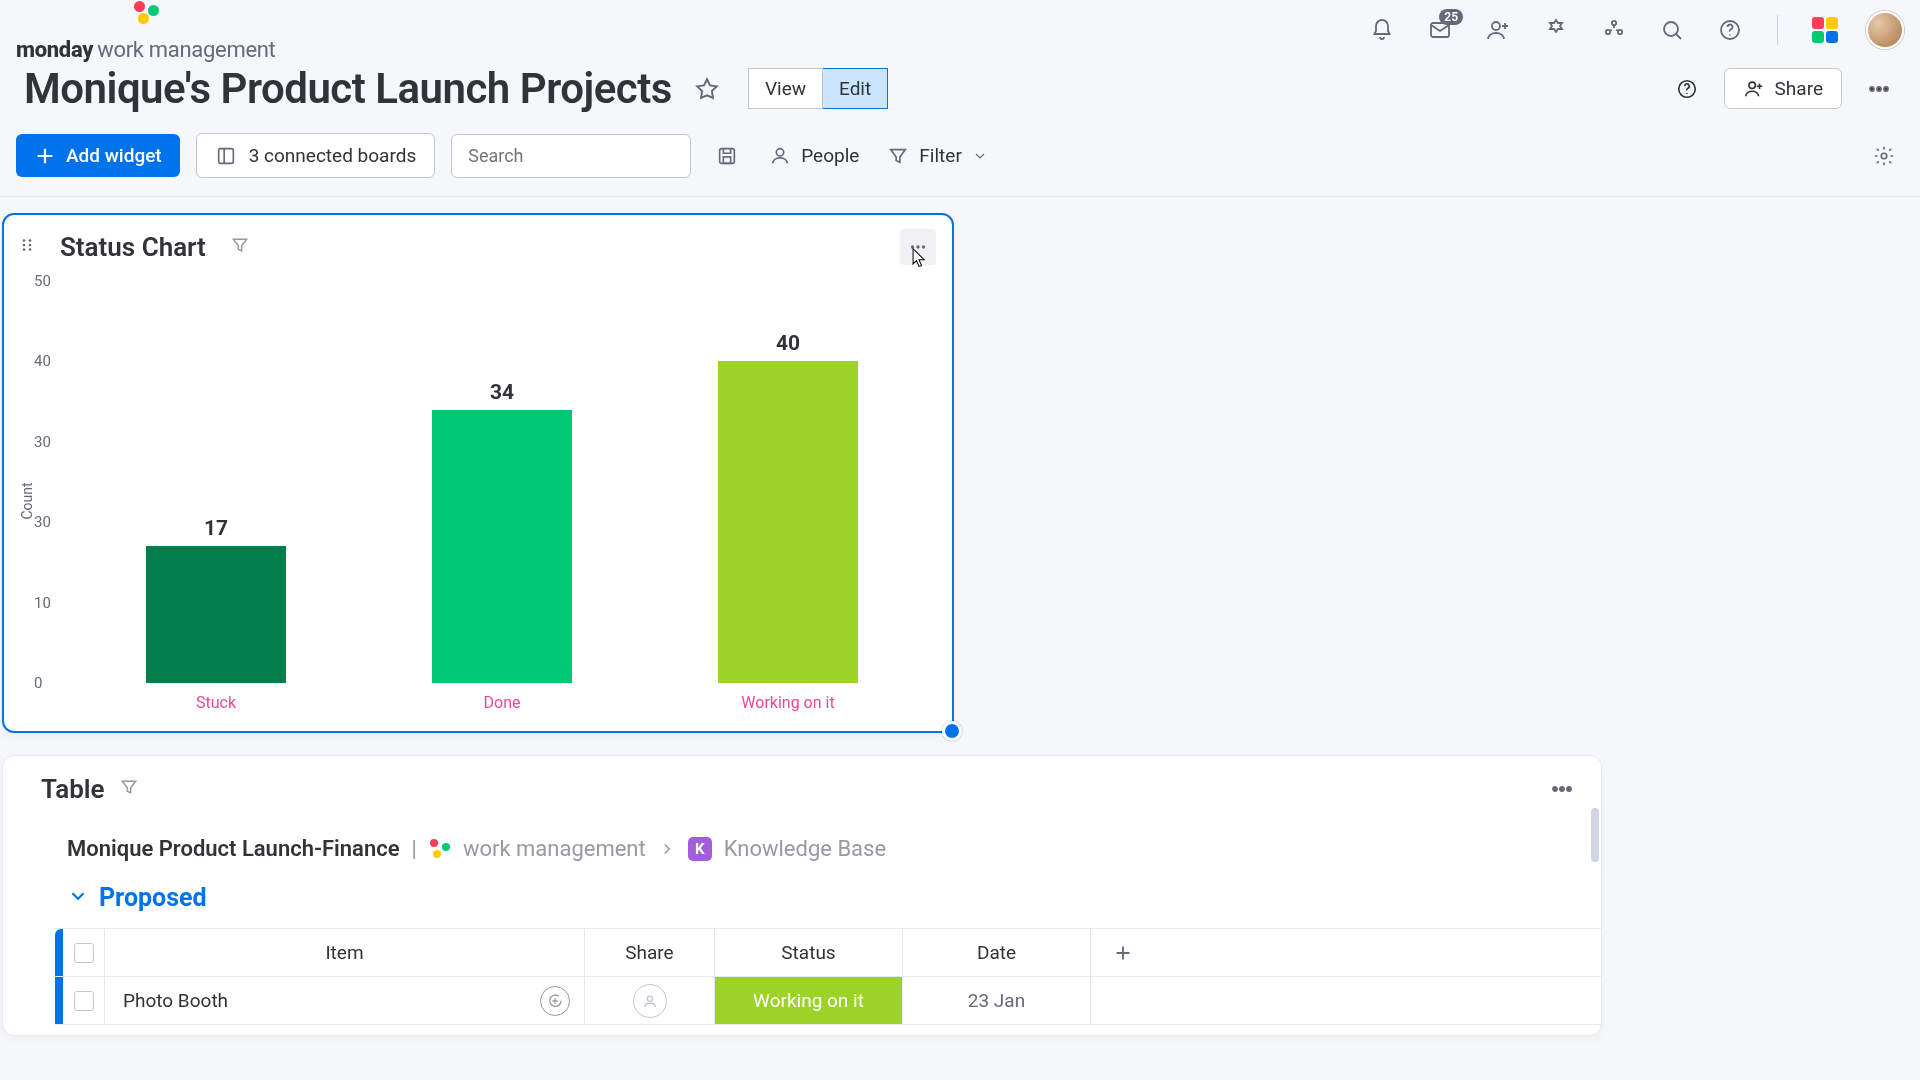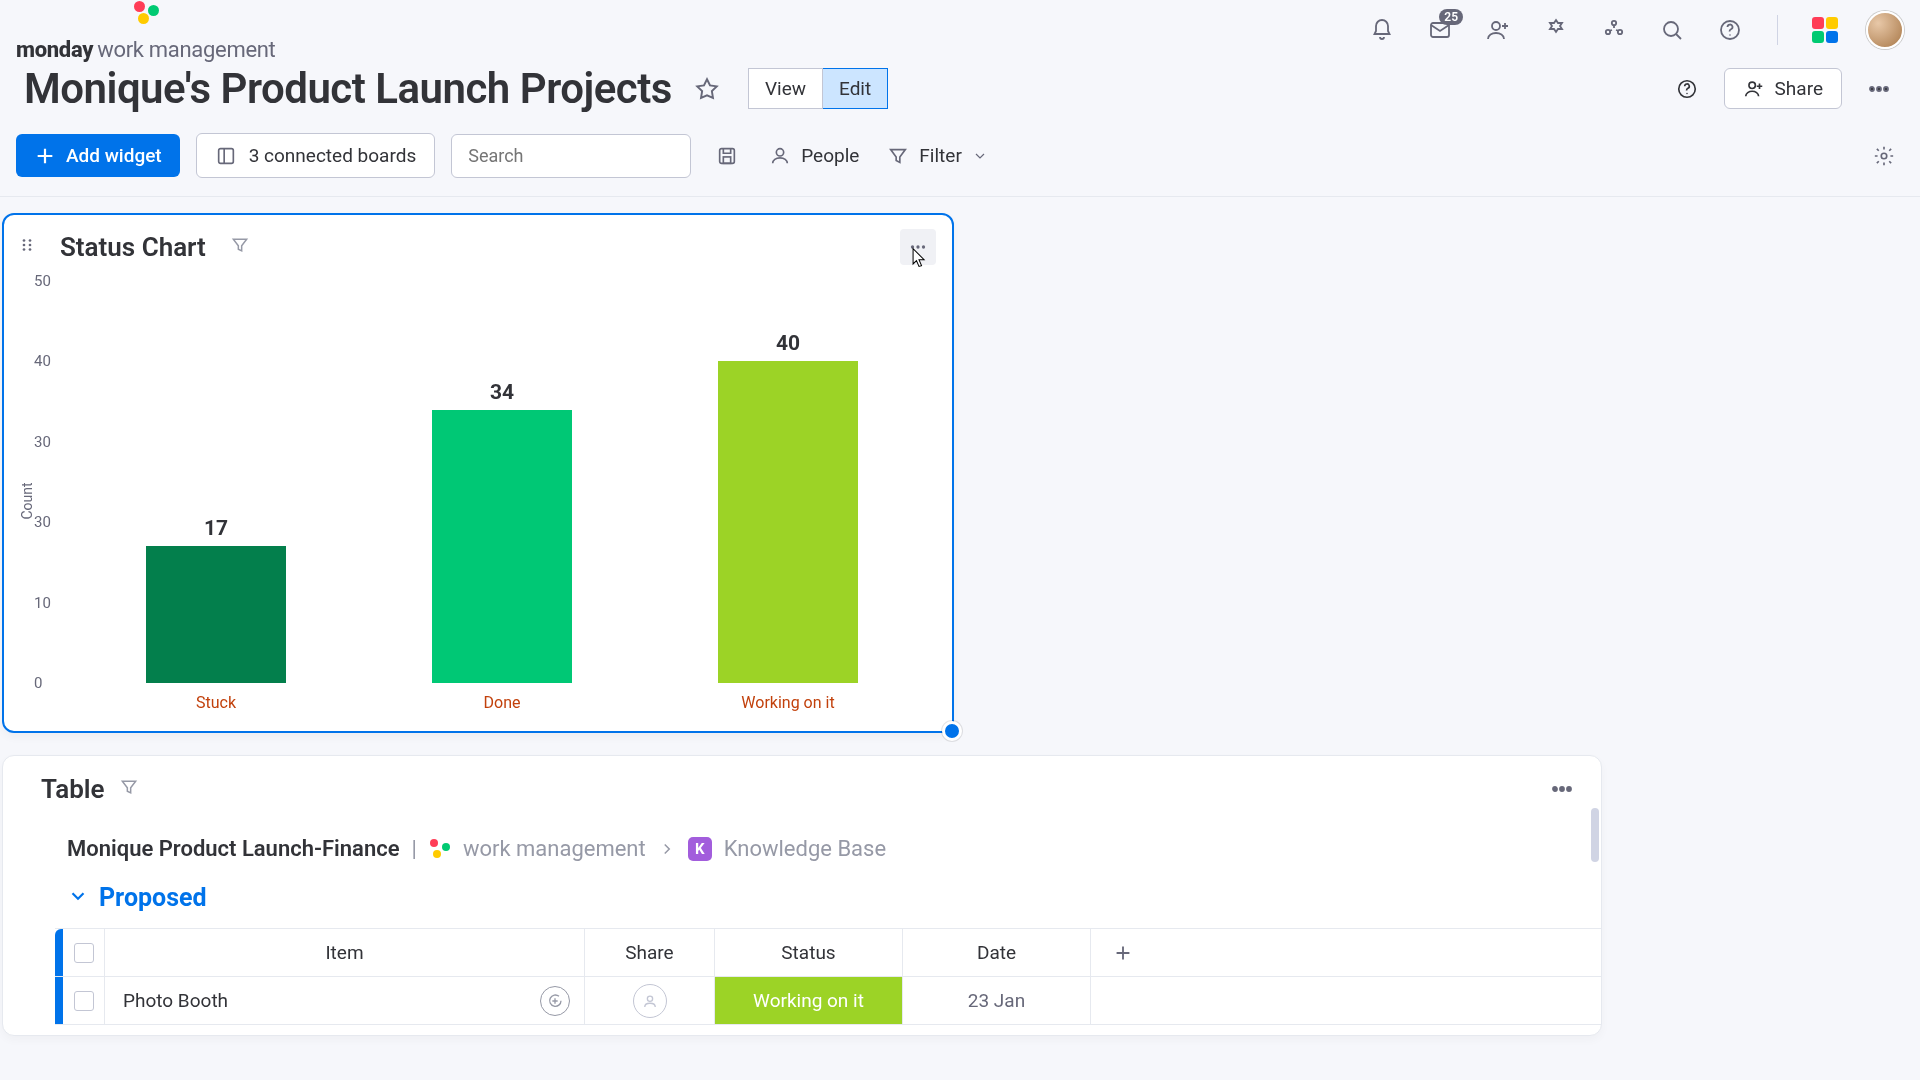--- a/index.html
+++ b/index.html
@@ -70,21 +70,21 @@
 .widget-menu svg { width: 22px; height: 22px; }
 
 .chart-body { flex: 1; position: relative; padding: 8px 20px 10px 28px; }
 .y-axis-label { position: absolute; left: 4px; top: 50%; transform: translateY(-50%) rotate(-90deg); transform-origin: center; font-size: 14px; color: #676879; }
 .plot { position: absolute; left: 66px; right: 18px; top: 10px; bottom: 48px; }
 .ytick { position: absolute; left: -36px; font-size: 15px; color: #676879; transform: translateY(50%); }
 .bar { position: absolute; bottom: 0; width: 140px; }
 .bar .rect { width: 100%; height: 100%; }
 .bar .value { position: absolute; top: -30px; width: 100%; text-align: center; font-size: 21px; font-weight: 700; color: #323338; }
 .xaxis-labels { position: absolute; left: 66px; right: 18px; bottom: 14px; height: 24px; }
-.xlab { position: absolute; font-size: 16px; color: #c2410c; text-align: center; width: 140px; transform: translateY(0); }
+.xlab { position: absolute; font-size: 16px; color: #ec4899; text-align: center; width: 140px; transform: translateY(0); }
 
 .resize-handle { position: absolute; right: -10px; bottom: -10px; width: 20px; height: 20px; background: #0073ea; border: 3px solid #fff; border-radius: 50%; box-shadow: 0 0 0 1px rgba(0,0,0,0.1); cursor: nwse-resize; }
 
 .cursor-ptr { position: absolute; width: 20px; height: 26px; pointer-events: none; }
 
 
 .widget-table { position: absolute; left: 2px; top: 558px; width: 1600px; background: #fff; border: 1px solid #e6e9ef; border-radius: 12px; padding-bottom: 10px; box-shadow: 0 4px 10px rgba(0,0,0,0.03); }
 .table-head { display: flex; align-items: center; gap: 14px; padding: 16px 22px 10px 38px; }
 .table-title { font-size: 26px; font-weight: 600; }
 .table-head .filter svg { width: 20px; height: 20px; stroke: #9699a6; fill: none; stroke-width: 1.8; }

